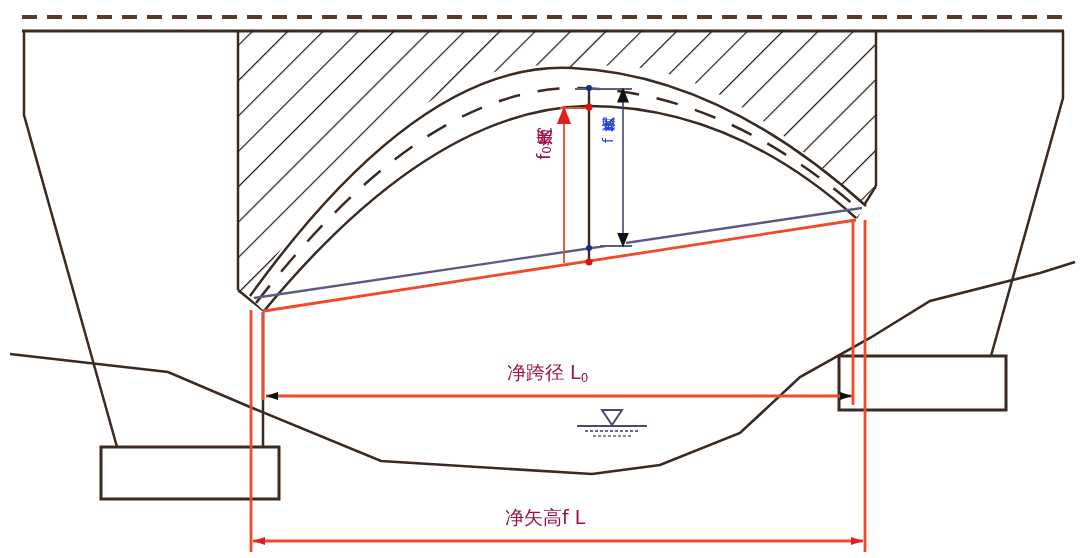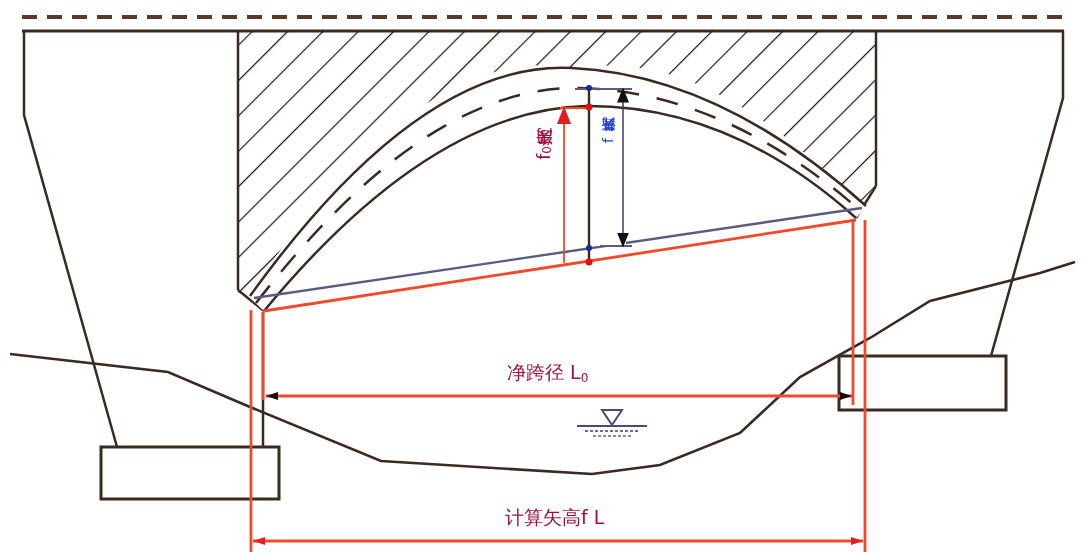--- a/index.html
+++ b/index.html
@@ -95,21 +95,21 @@
       <line x1="593" y1="436" x2="631" y2="436" stroke="#8a8aa2" stroke-width="2" stroke-dasharray="3 2"></line>
     </g>
   </svg>
 
   
   <div class="lbl lbl-span bg-white" style="left:505px; top:360px; padding:0 2px;">
     <span>净跨径 L</span><sub>0</sub>
   </div>
 
   <div class="lbl lbl-span" style="left:505px; top:505px;">
-    <span>计算矢高f L</span>
+    <span>净矢高f L</span>
   </div>
 
   <div class="lbl lbl-vert" style="left:532px; top:146px;">
     <span>净矢高f</span><sub>0</sub>
   </div>
 
   <div class="lbl lbl-vert lbl-blue" style="left:599px; top:138px;">
     <span>计算矢高f</span>
   </div>
 </div>

